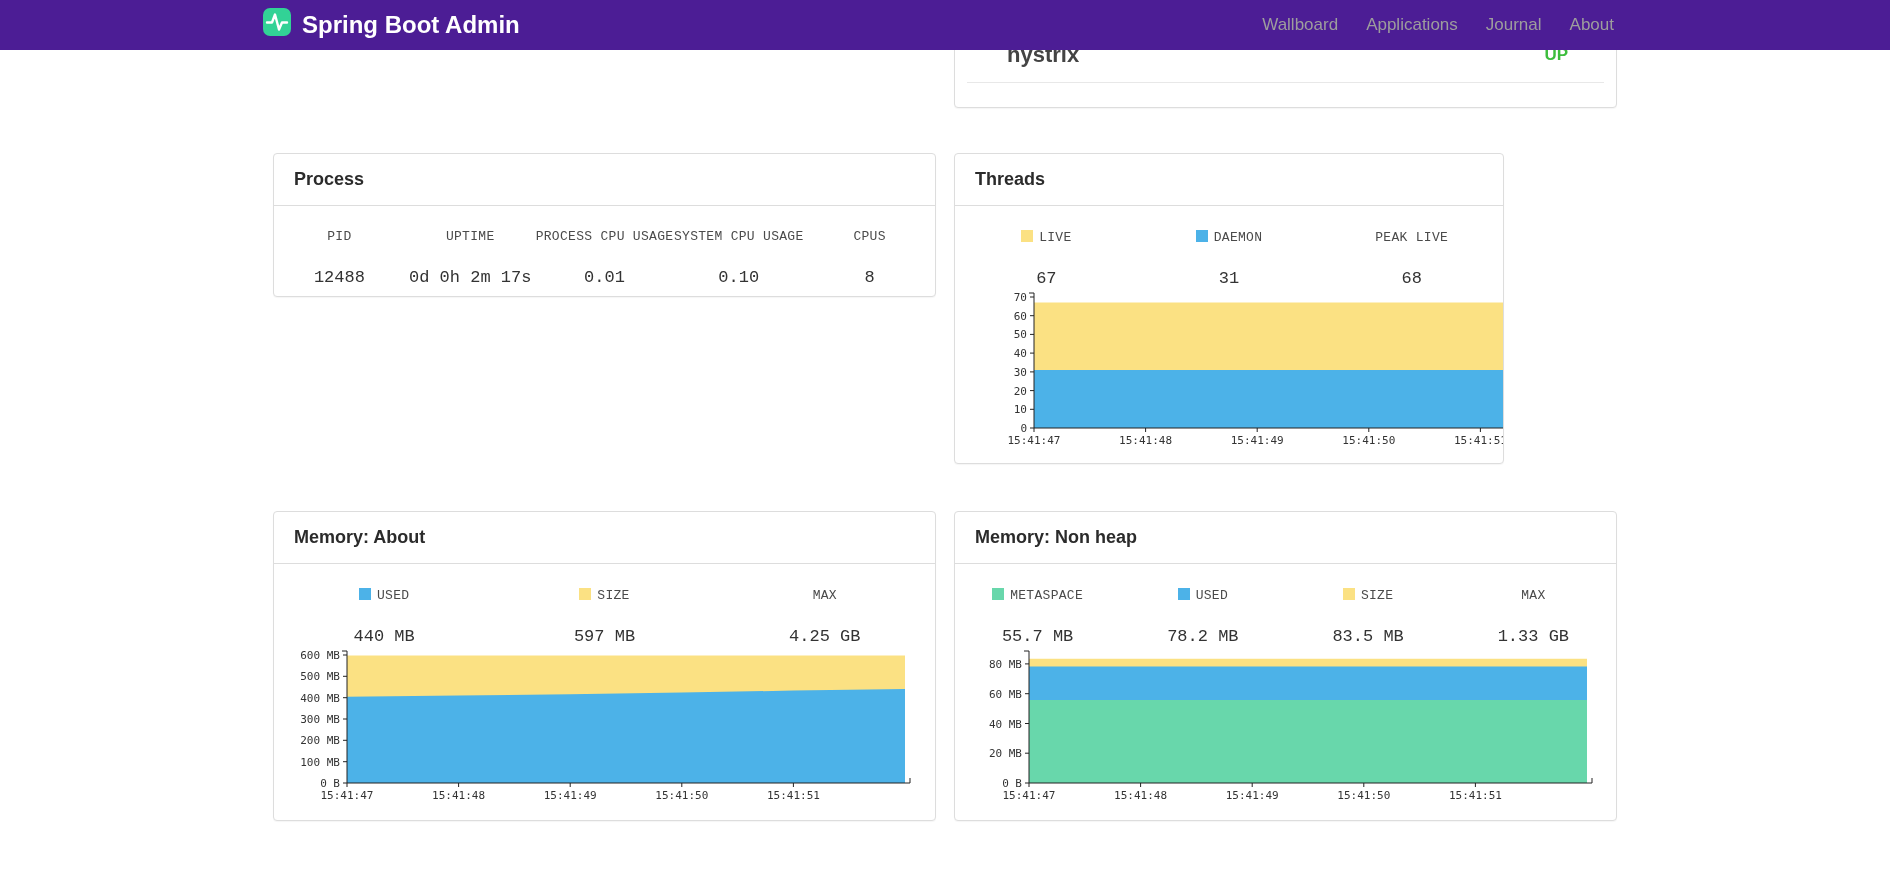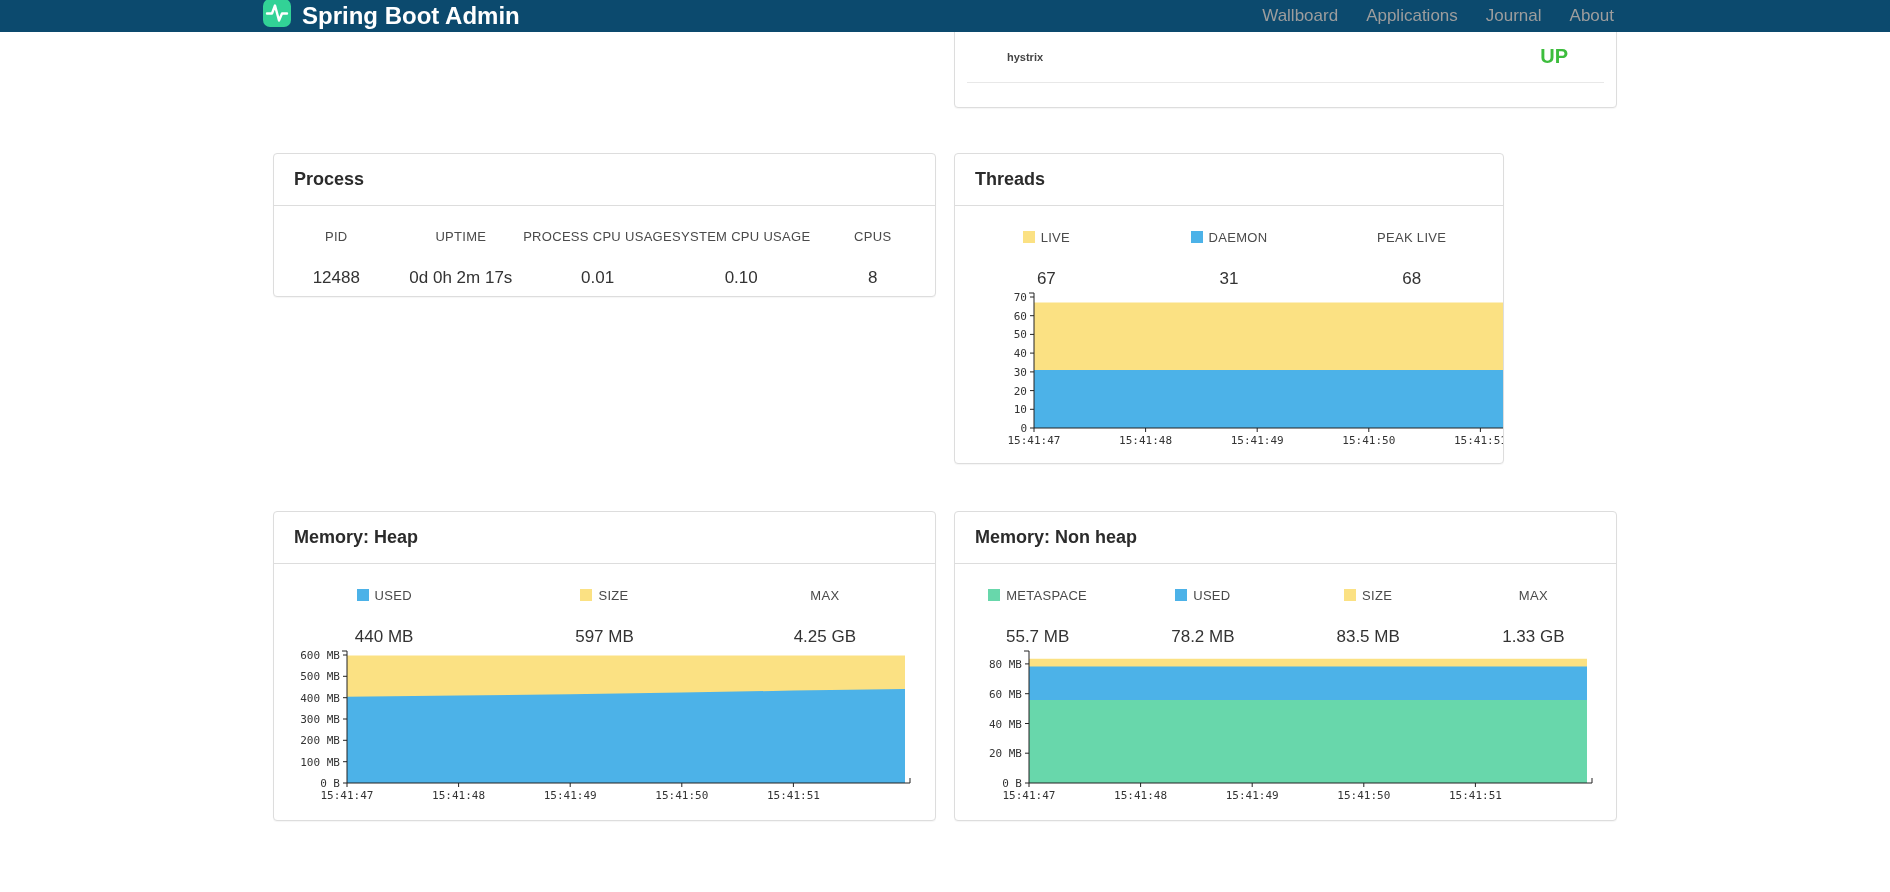--- a/index.html
+++ b/index.html
@@ -1,21 +1,21 @@
 <!DOCTYPE html>
 <html><head>
 <meta charset="utf-8">
 <style>
   * { box-sizing: border-box; margin: 0; padding: 0; }
   html,body { width:1890px; height:892px; overflow:hidden; background:#fff;
     font-family:"Liberation Sans", sans-serif; color:#333; }
 
   
-  .navbar { position:absolute; top:0; left:0; width:1890px; height:32px;
-    background:#0c4a6e; z-index:50; }
+  .navbar { position:absolute; top:0; left:0; width:1890px; height:50px;
+    background:#4c1d95; z-index:50; }
   .nav-inner { width:1366px; height:100%; margin:0 auto; display:flex;
     align-items:center; justify-content:space-between; }
   .brand { display:flex; align-items:center; gap:10px; color:#fff;
     font-size:24px; font-weight:700; cursor:pointer; white-space:nowrap; }
   .nav-links { display:flex; list-style:none; }
   .nav-links li { padding:0 14px; font-size:17px; color:#9d9d9d; cursor:pointer; }
 
   
   .container { width:1344px; margin:0 auto; padding-top:45px; position:relative; }
   .row-top { position:relative; height:63px; }
@@ -26,32 +26,32 @@
 
   
   .panel { background:#fff; border:1px solid #ddd; border-radius:4px;
     box-shadow:0 1px 1px rgba(0,0,0,.04); overflow:hidden; }
   .panel-title { height:52px; padding:15px 20px 0; font-size:18px;
     font-weight:700; color:#2b2b2b; border-bottom:1px solid #ddd; }
   .panel-hystrix { position:absolute; right:0; bottom:0; width:663px; height:130px;
     display:flex; flex-direction:column; justify-content:flex-end; padding-bottom:24px; z-index:1; }
   .health-row { margin:0 12px; padding:0 36px 14px 40px; border-bottom:1px solid #e8e8e8;
     display:flex; justify-content:space-between; align-items:center; }
-  .health-name { font-size:11px; font-weight:700; color:#444; }
-  .health-status { font-size:20px; font-weight:700; }
+  .health-name { font-size:22px; font-weight:700; color:#444; }
+  .health-status { font-size:17px; font-weight:700; }
 
   .panel-process { height:144px; }
   .panel-gc { height:143px; }
   .panel-threads { height:311px; }
   .panel-mem { width:663px; height:310px; }
 
   
   .metrics, .legend { display:flex; justify-content:space-around; padding-top:23px; text-align:center; }
   .legend { padding-top:24px;justify-content:space-between; }
-  .metric, .legend-item { flex:1; }
+  .metric, .legend-item { flex:1;font-family:Liberation Mono, monospace; }
   .m-label, .l-label { font-size:13px; color:#4a4a4a; letter-spacing:.3px; line-height:15px; white-space:nowrap; }
   .m-value, .l-value { margin-top:23px; font-size:17px; color:#333; line-height:21px; }
   .sq { display:inline-block; width:12px; height:12px; margin-right:6px; vertical-align:-1px; }
 
   
   .chart { line-height:0; }
   .chart-threads { margin-left:25px; }
   .chart-heap    { margin-left:19px; }
   .chart-nonheap { margin-left:20px; }
   .tick { font-family:"DejaVu Sans Mono", monospace; font-size:11px; fill:#333; }
@@ -173,21 +173,21 @@
               <line x1="500.4" y1="139" x2="500.4" y2="143" stroke="#222"></line>
               <text x="500.4" y="155" text-anchor="middle" class="tick">15:41:51</text>
             </svg></div>
       </div>
     </div>
   </div>
 
   <div class="row-mem">
 
     <div class="panel panel-mem">
-      <div class="panel-title">Memory: Heap</div>
+      <div class="panel-title">Memory: About</div>
       <div class="legend">
         <div class="legend-item">
           <div class="l-label"><span class="sq" style="background: rgb(76, 178, 232);"></span><span>USED</span></div>
           <div class="l-value">440 MB</div>
         </div>
         <div class="legend-item">
           <div class="l-label"><span class="sq" style="background: rgb(251, 225, 131);"></span><span>SIZE</span></div>
           <div class="l-value">597 MB</div>
         </div>
         <div class="legend-item">

